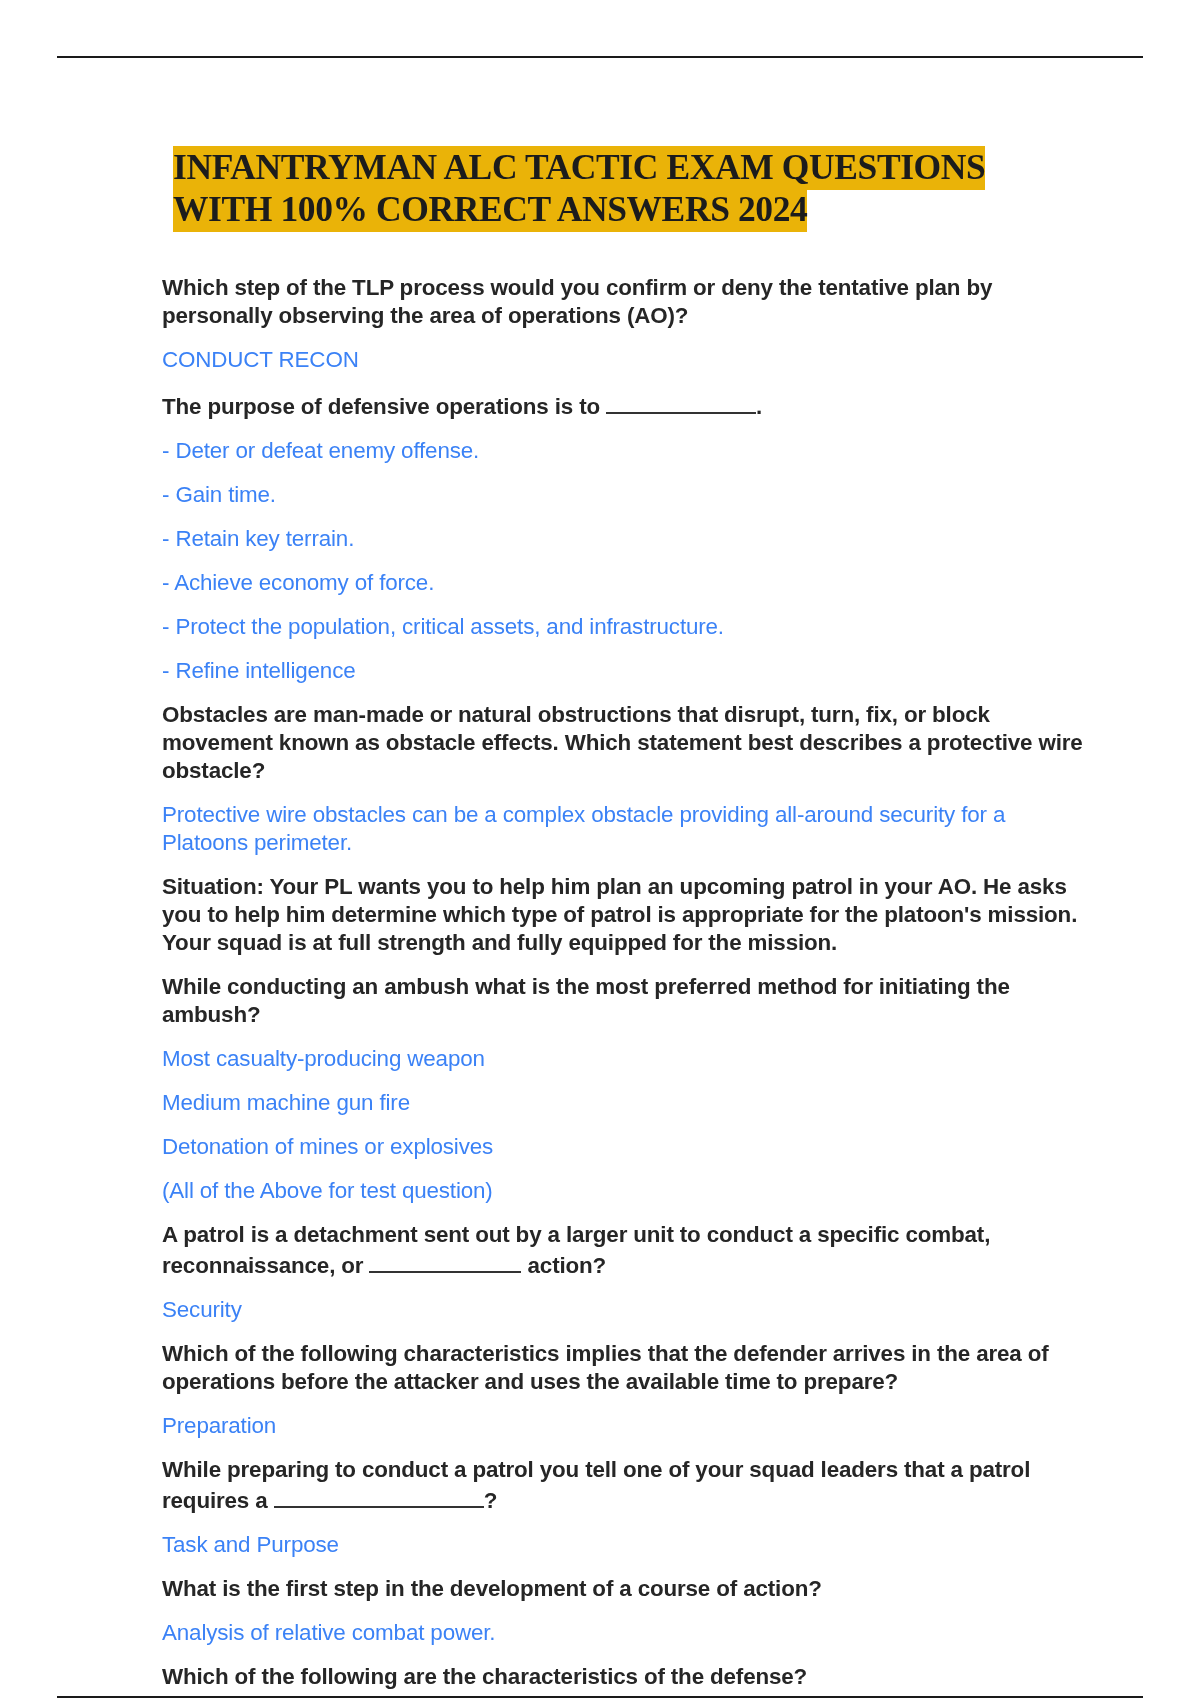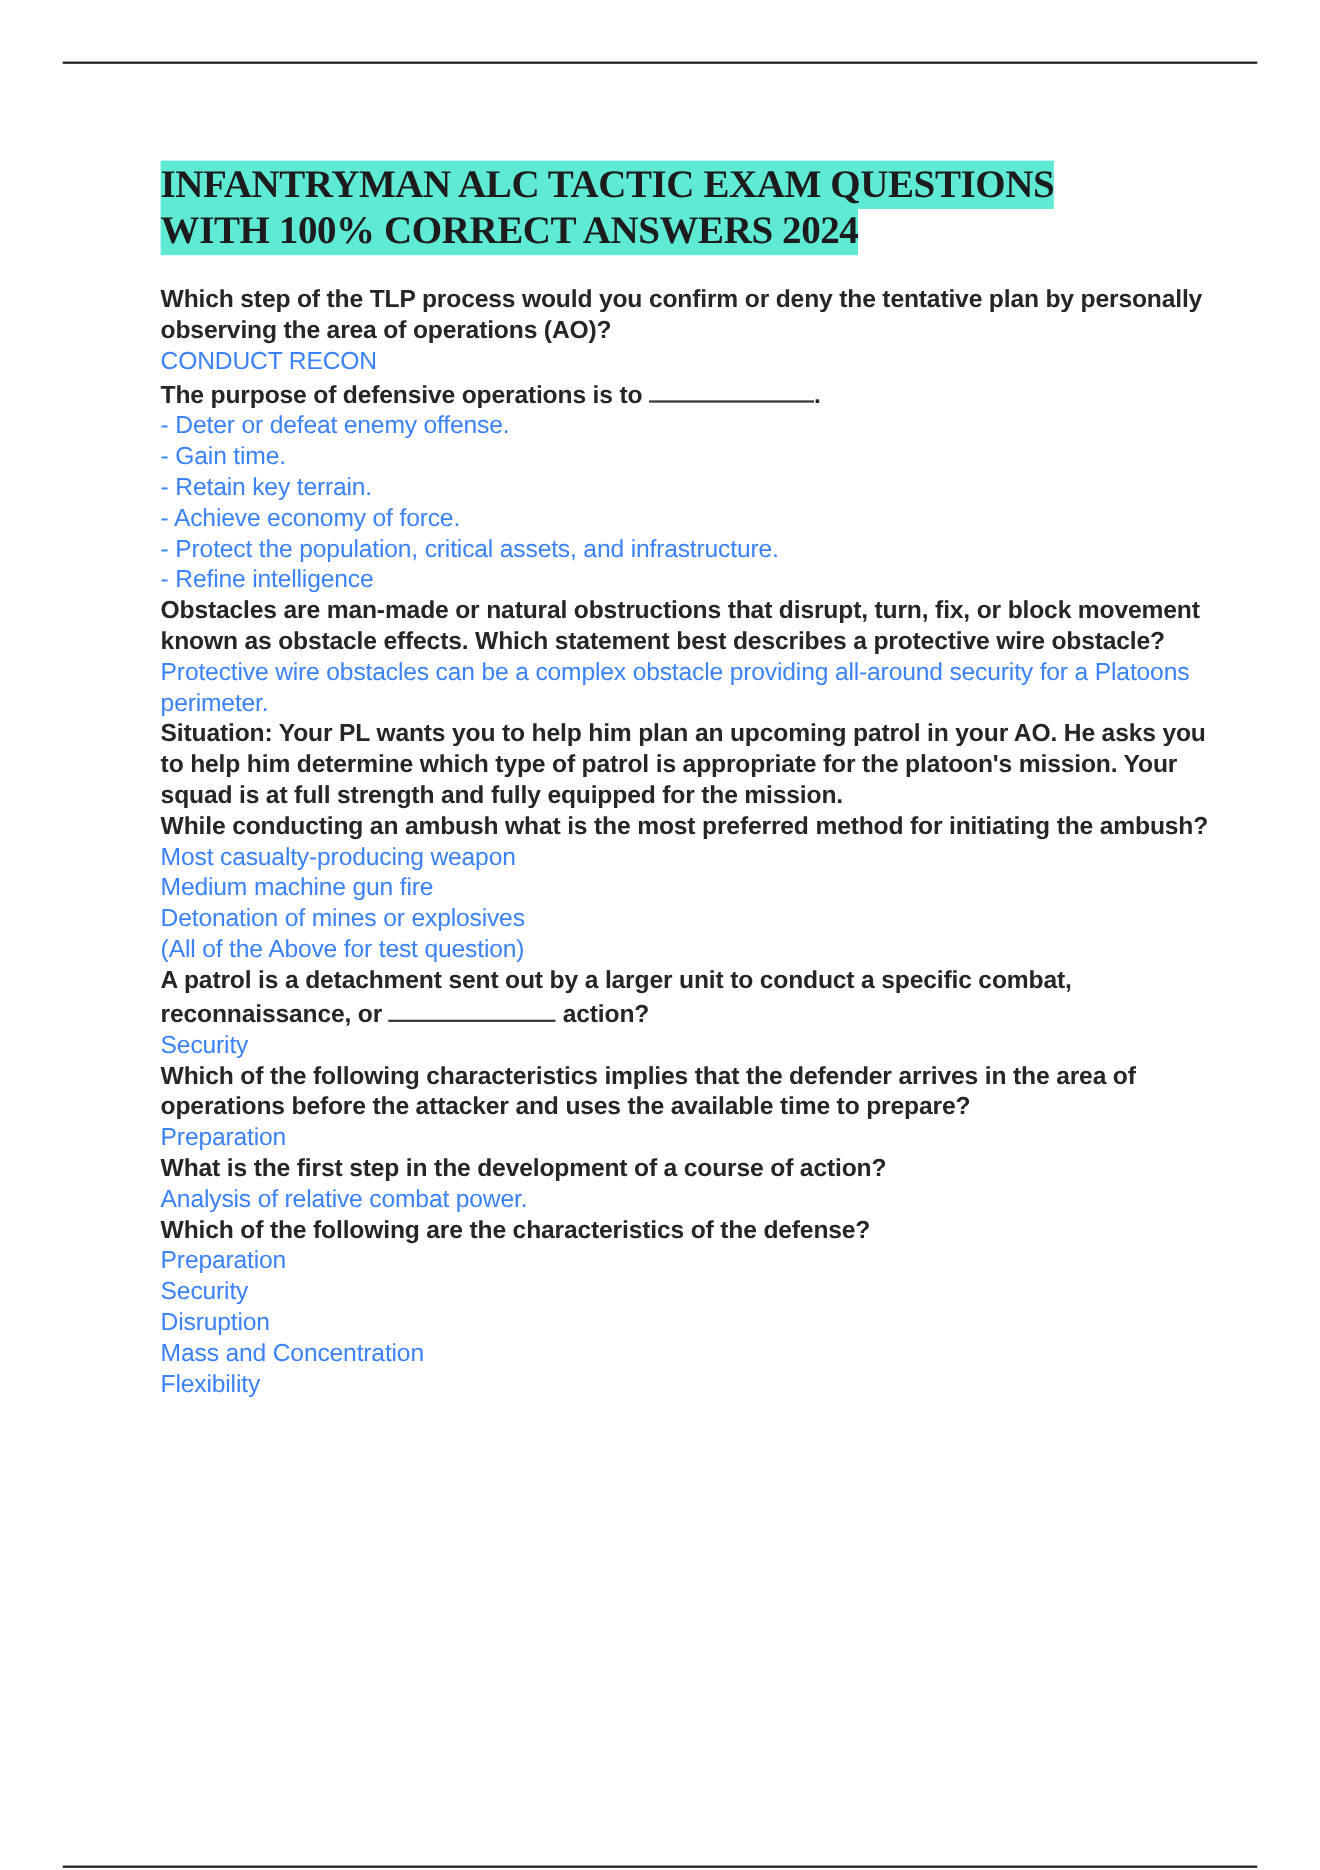--- a/index.html
+++ b/index.html
@@ -29,23 +29,24 @@
       top: 146px;
       width: 900px;
       font-family: "Liberation Serif", serif;
       font-weight: bold;
       font-size: 35.5px;
       line-height: 42px;
       color: #1c1c1c;
       letter-spacing: -0.4px;
     }
     .title .hl {
-      background: #5eead4;
+      background: #eab308;
       padding: 1px 0 3px 0;
       box-decoration-break: clone;
+      margin-left: 27px;
       -webkit-box-decoration-break: clone;
     }
 
     .content {
       position: absolute;
       left: 146px;
       top: 258px;
       width: 960px;
       font-family: "Liberation Sans", sans-serif;
       font-size: 22.4px;
@@ -54,21 +55,21 @@
       letter-spacing: -0.15px;
     }
     .q {
       font-weight: bold;
       color: #262626;
     }
     .a {
       font-weight: normal;
       color: #3b82f6;
     }
-    .line { display: block; margin: 0; }
+    .line { display: block; margin: 16px; }
     .blank {
       display: inline-block;
       border-bottom: 2px solid #333;
       height: 22px;
       vertical-align: baseline;
     }
   </style>
 </head>
 <body>
 
@@ -123,20 +124,27 @@
       <span>action?</span>
     </p>
     <p class="line a">Security</p>
   </div>
 
   <div>
     <p class="line q">Which of the following characteristics implies that the defender arrives in the area of operations before the attacker and uses the available time to prepare?</p>
     <p class="line a">Preparation</p>
   </div>
 
+  <div>
+    <p class="line q">
+      <span>While preparing to conduct a patrol you tell one of your squad leaders that a patrol requires a</span>
+      <span class="blank" style="width:210px;"></span><span>?</span>
+    </p>
+    <p class="line a">Task and Purpose</p>
+  </div>
 
   <div>
     <p class="line q">What is the first step in the development of a course of action?</p>
     <p class="line a">Analysis of relative combat power.</p>
   </div>
 
   <div>
     <p class="line q">Which of the following are the characteristics of the defense?</p>
     <p class="line a">Preparation</p>
     <p class="line a">Security</p>

